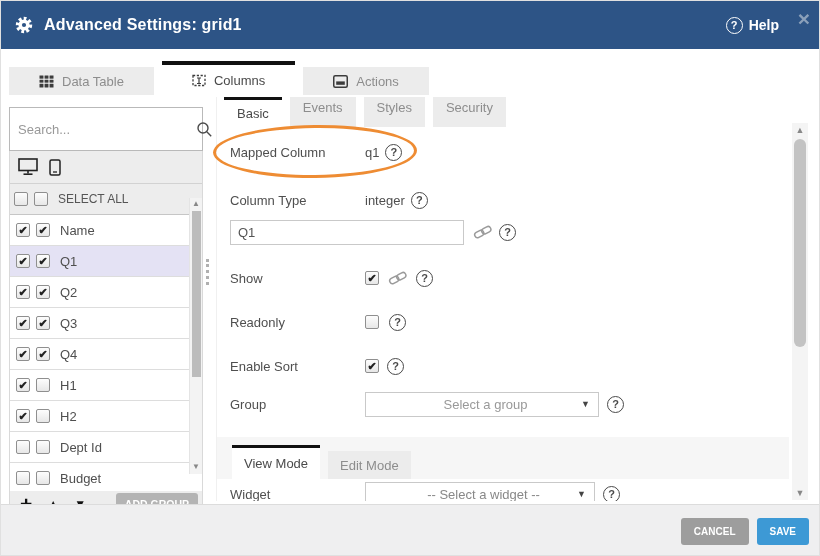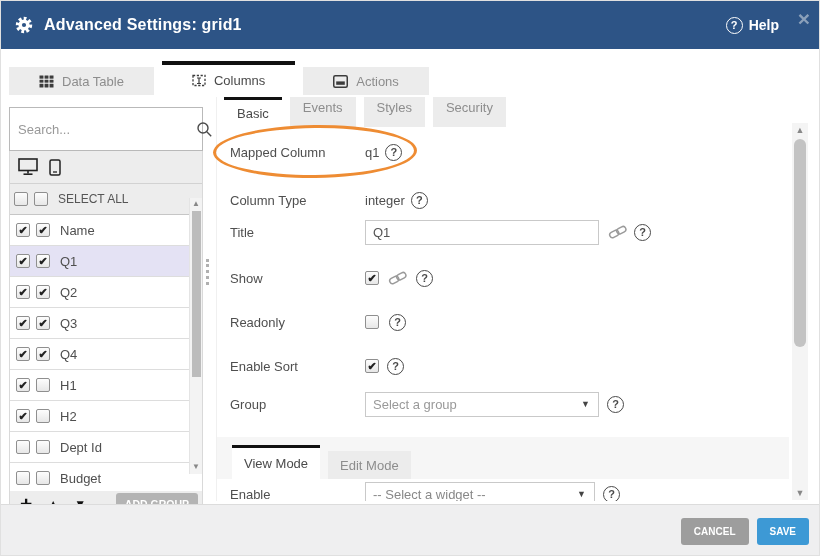--- a/index.html
+++ b/index.html
@@ -48,21 +48,21 @@
   .dtab.active{height:30px;border-top:3px solid var(--active-tab-border);background:#fff;color:#4a4a4a;}
   .frow{position:absolute;left:13px;height:26px;display:flex;align-items:center;font-size:13px;color:#4f4f4f;}
   .flabel{width:135px;flex:0 0 135px;}
   .fval{color:#4f4f4f;margin-right:6px;}
   .qm{width:17px;height:17px;border:1.5px solid #4a4a4a;border-radius:50%;display:inline-flex;align-items:center;justify-content:center;font-size:11px;font-weight:600;color:#4a4a4a;box-sizing:border-box;background:#fff;flex:0 0 17px;}
   .r-mapped{top:42px;} .r-coltype{top:90px;} .r-title{top:122px;} .r-show{top:168px;}
   .r-readonly{top:212px;} .r-esort{top:256px;} .r-group{top:294px;} .r-widget{top:384px;}
   .txt-input{width:234px;height:25px;border:1px solid #c9c9c9;font-size:13px;color:#555;padding-left:7px;box-sizing:border-box;outline:none;font-family:"Liberation Sans",sans-serif;}
   .chain{margin-left:9px;display:flex;}
   .gap10{margin-left:10px;} .gap8{margin-left:8px;} .gap6{margin-left:6px;}
-  .select{width:234px;height:25px;border:1px solid #c9c9c9;display:flex;align-items:center;box-sizing:border-box;padding-left:7px;font-size:13px;color:#999;position:relative;background:#fff;cursor:pointer;}
+  .select{width:234px;height:25px;border:1px solid #c9c9c9;display:flex;align-items:center;box-sizing:border-box;padding-left:7px;font-size:13px;color:#999;position:relative;background:#fff;cursor:pointer;justify-content:center;}
   .select .caret{position:absolute;right:8px;font-size:9px;color:#444;}
   .mode-strip{position:absolute;left:0;top:340px;width:100%;height:42px;background:#f6f6f6;}
   .mtabs{position:absolute;left:15px;bottom:0;display:flex;gap:8px;align-items:flex-end;}
   .mtab{padding:0 12px;height:28px;display:flex;align-items:center;font-size:13px;color:#8d8d8d;background:#ececec;cursor:pointer;box-sizing:border-box;}
   .mtab.active{height:34px;border-top:3px solid var(--active-tab-border);background:#fff;color:#4a4a4a;}
 
   
   .annot{position:absolute;left:212px;top:124px;width:198px;height:47px;border:3px solid var(--annotation-orange);border-radius:50%;transform:rotate(-0.6deg);pointer-events:none;z-index:6;}
 
   
@@ -246,21 +246,20 @@
       <span class="qm">?</span>
     </div>
 
     <div class="frow r-coltype">
       <span class="flabel">Column Type</span>
       <span class="fval">integer</span>
       <span class="qm">?</span>
     </div>
 
     <div class="frow r-title">
-      <span class="flabel">Title</span>
       <input class="txt-input" type="text" value="Q1" style="">
       <span class="chain">
         <svg width="20" height="14" viewBox="0 0 20 14">
             <g transform="rotate(-28 10 7)" fill="none" stroke="#9a9a9a" stroke-width="1.5">
               <rect x="1" y="4.2" width="9.5" height="5.6" rx="2.8"></rect>
               <rect x="9" y="4.2" width="9.5" height="5.6" rx="2.8"></rect>
             </g>
           </svg>
       </span>
       <span class="qm gap6">?</span>
@@ -306,21 +305,21 @@
         <div class="mtab active">
             <span>View Mode</span>
           </div>
         <div class="mtab">
             <span>Edit Mode</span>
           </div>
       </div>
     </div>
 
     <div class="frow r-widget">
-      <span class="flabel">Enable</span>
+      <span class="flabel">Widget</span>
       <span class="select" style="width:230px;color:#888;">
         <span>-- Select a widget --</span>
         <span class="caret">▼</span>
       </span>
       <span class="qm gap8">?</span>
     </div>
   </div>
 
   <div class="annot"></div>
 

